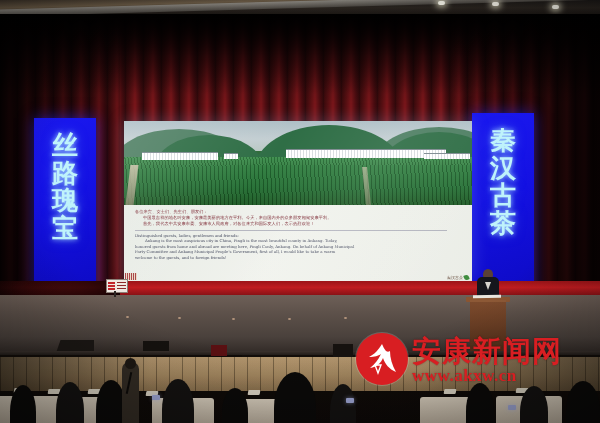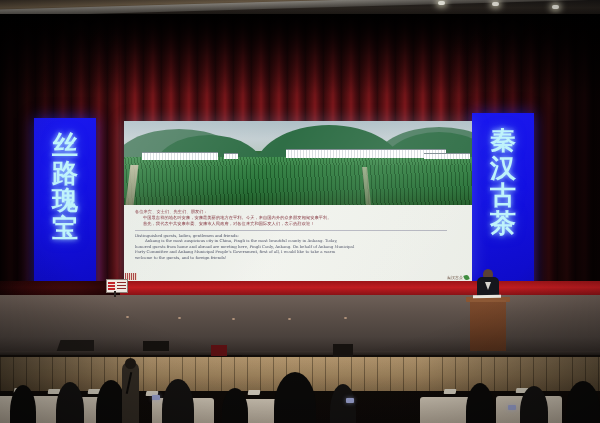--- a/index.html
+++ b/index.html
@@ -597,14 +597,26 @@
   <div class="phone-glow" style="left:152px;top:395px;"></div>
   <div class="phone-glow" style="left:346px;top:398px;"></div>
   <div class="phone-glow" style="left:508px;top:405px;"></div>
 
   <div class="standing-person"></div>
   <div class="standing-head"></div>
   <div class="strap"></div>
 
   <div class="vignette"></div>
 
+  <div class="watermark">
+    <div class="wm-logo">
+      <svg class="wm-bird" viewBox="0 0 34 34">
+        <path d="M17 2 C13 8 10 12 4 15 C10 15 13 14 16 12 C13 18 10 22 5 26 C12 25 16 21 18 16 C20 22 24 27 31 30 C27 23 25 16 25 9 C22 11 20 9 17 2 Z" fill="#ffffff"></path>
+        <path d="M10 23 L16 23 L13 31 Z" fill="none" stroke="#ffffff" stroke-width="1.4"></path>
+      </svg>
+    </div>
+    <div class="wm-right">
+      <div class="wm-cn">安康新闻网</div>
+      <div class="wm-url">www.akxw.cn</div>
+    </div>
+  </div>
 
 </div>
 
 </body></html>

